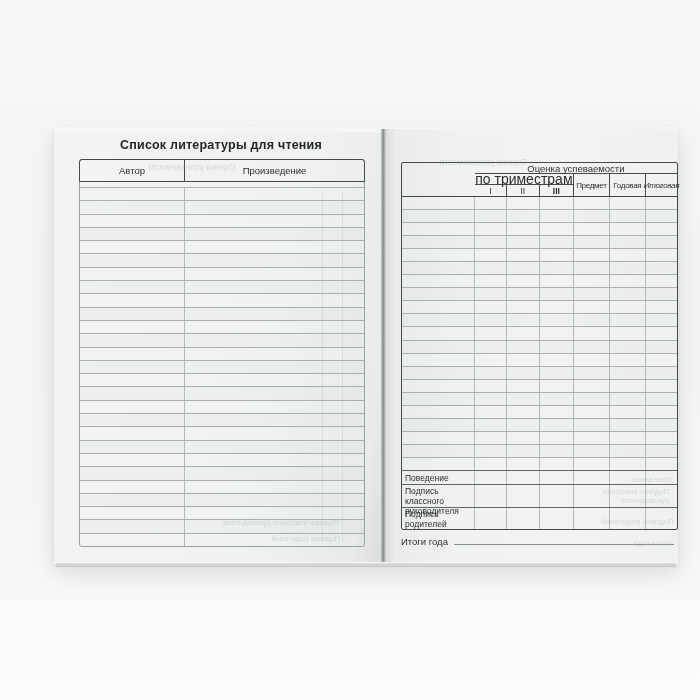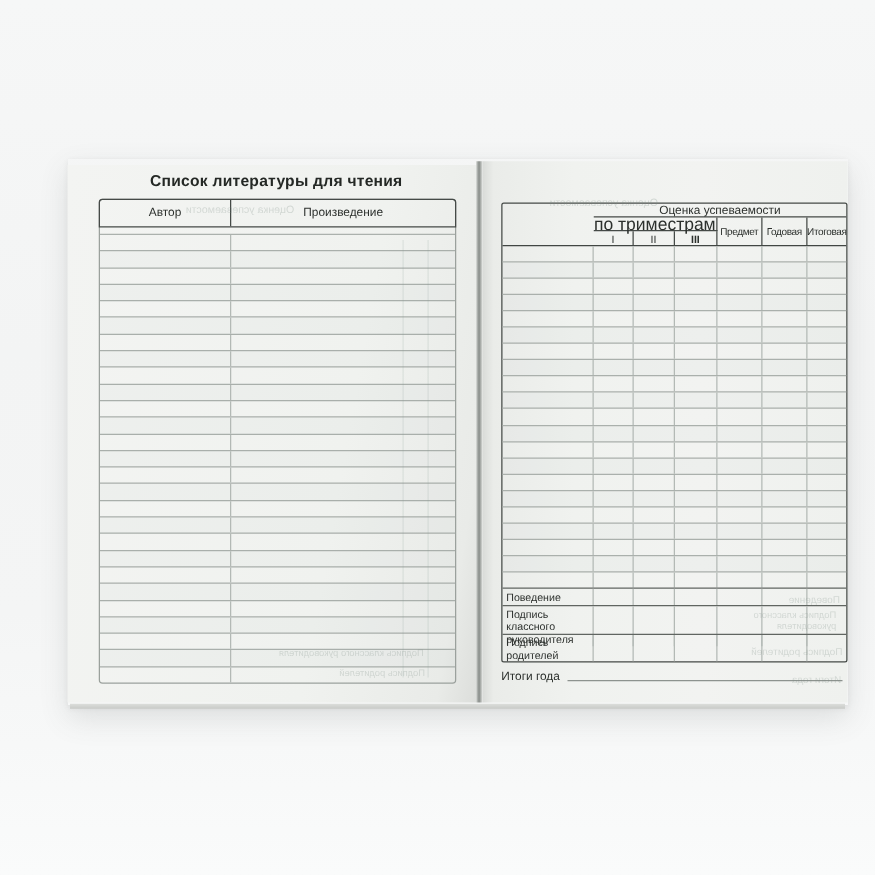--- a/index.html
+++ b/index.html
@@ -78,21 +78,21 @@
   .rh-subject{grid-column:1;grid-row:1/4;border-right:1px solid #454a47;font-size:9.5px;}
   .rh-group{grid-column:2/8;grid-row:1;border-bottom:1px solid #454a47;font-size:9.5px;}
   .rh-trim{grid-column:2/5;grid-row:2;border-right:1px solid #454a47;border-bottom:1px solid #454a47;font-size:14px;}
   .rh-t{grid-row:3;font-size:8.5px;}
   .rh-t1{grid-column:2;border-right:1px solid #454a47;}
   .rh-t2{grid-column:3;border-right:1px solid #454a47;}
   .rh-t3{grid-column:4;border-right:1px solid #454a47;font-weight:bold;}
   .rh-sum{grid-row:2/4;font-size:8px;letter-spacing:-.3px;}
   .rh-year{grid-column:5;border-right:1px solid #454a47;}
   .rh-exam{grid-column:6;border-right:1px solid #454a47;}
-  .rh-final{grid-column:7;}
+  .rh-final{grid-column:7;font-style:italic;}
   .rbody{flex:1;display:flex;flex-direction:column;}
   .grow{flex:1;display:grid;grid-template-columns:var(--gcols);border-bottom:1px solid #aab0ac;}
   .grow:last-child{border-bottom:none;}
   .grow:nth-child(even){background:rgba(165,185,175,.05);}
   .gc{border-right:1px solid #b3b9b5;}
   .gc6{border-right:none;}
   .rfoot{display:flex;flex-direction:column;}
   .frow{display:grid;grid-template-columns:var(--gcols);border-top:1px solid #60655f;border-top:1px solid #606561;}
   .fr0{height:13px;}
   .fr1{height:22px;}

